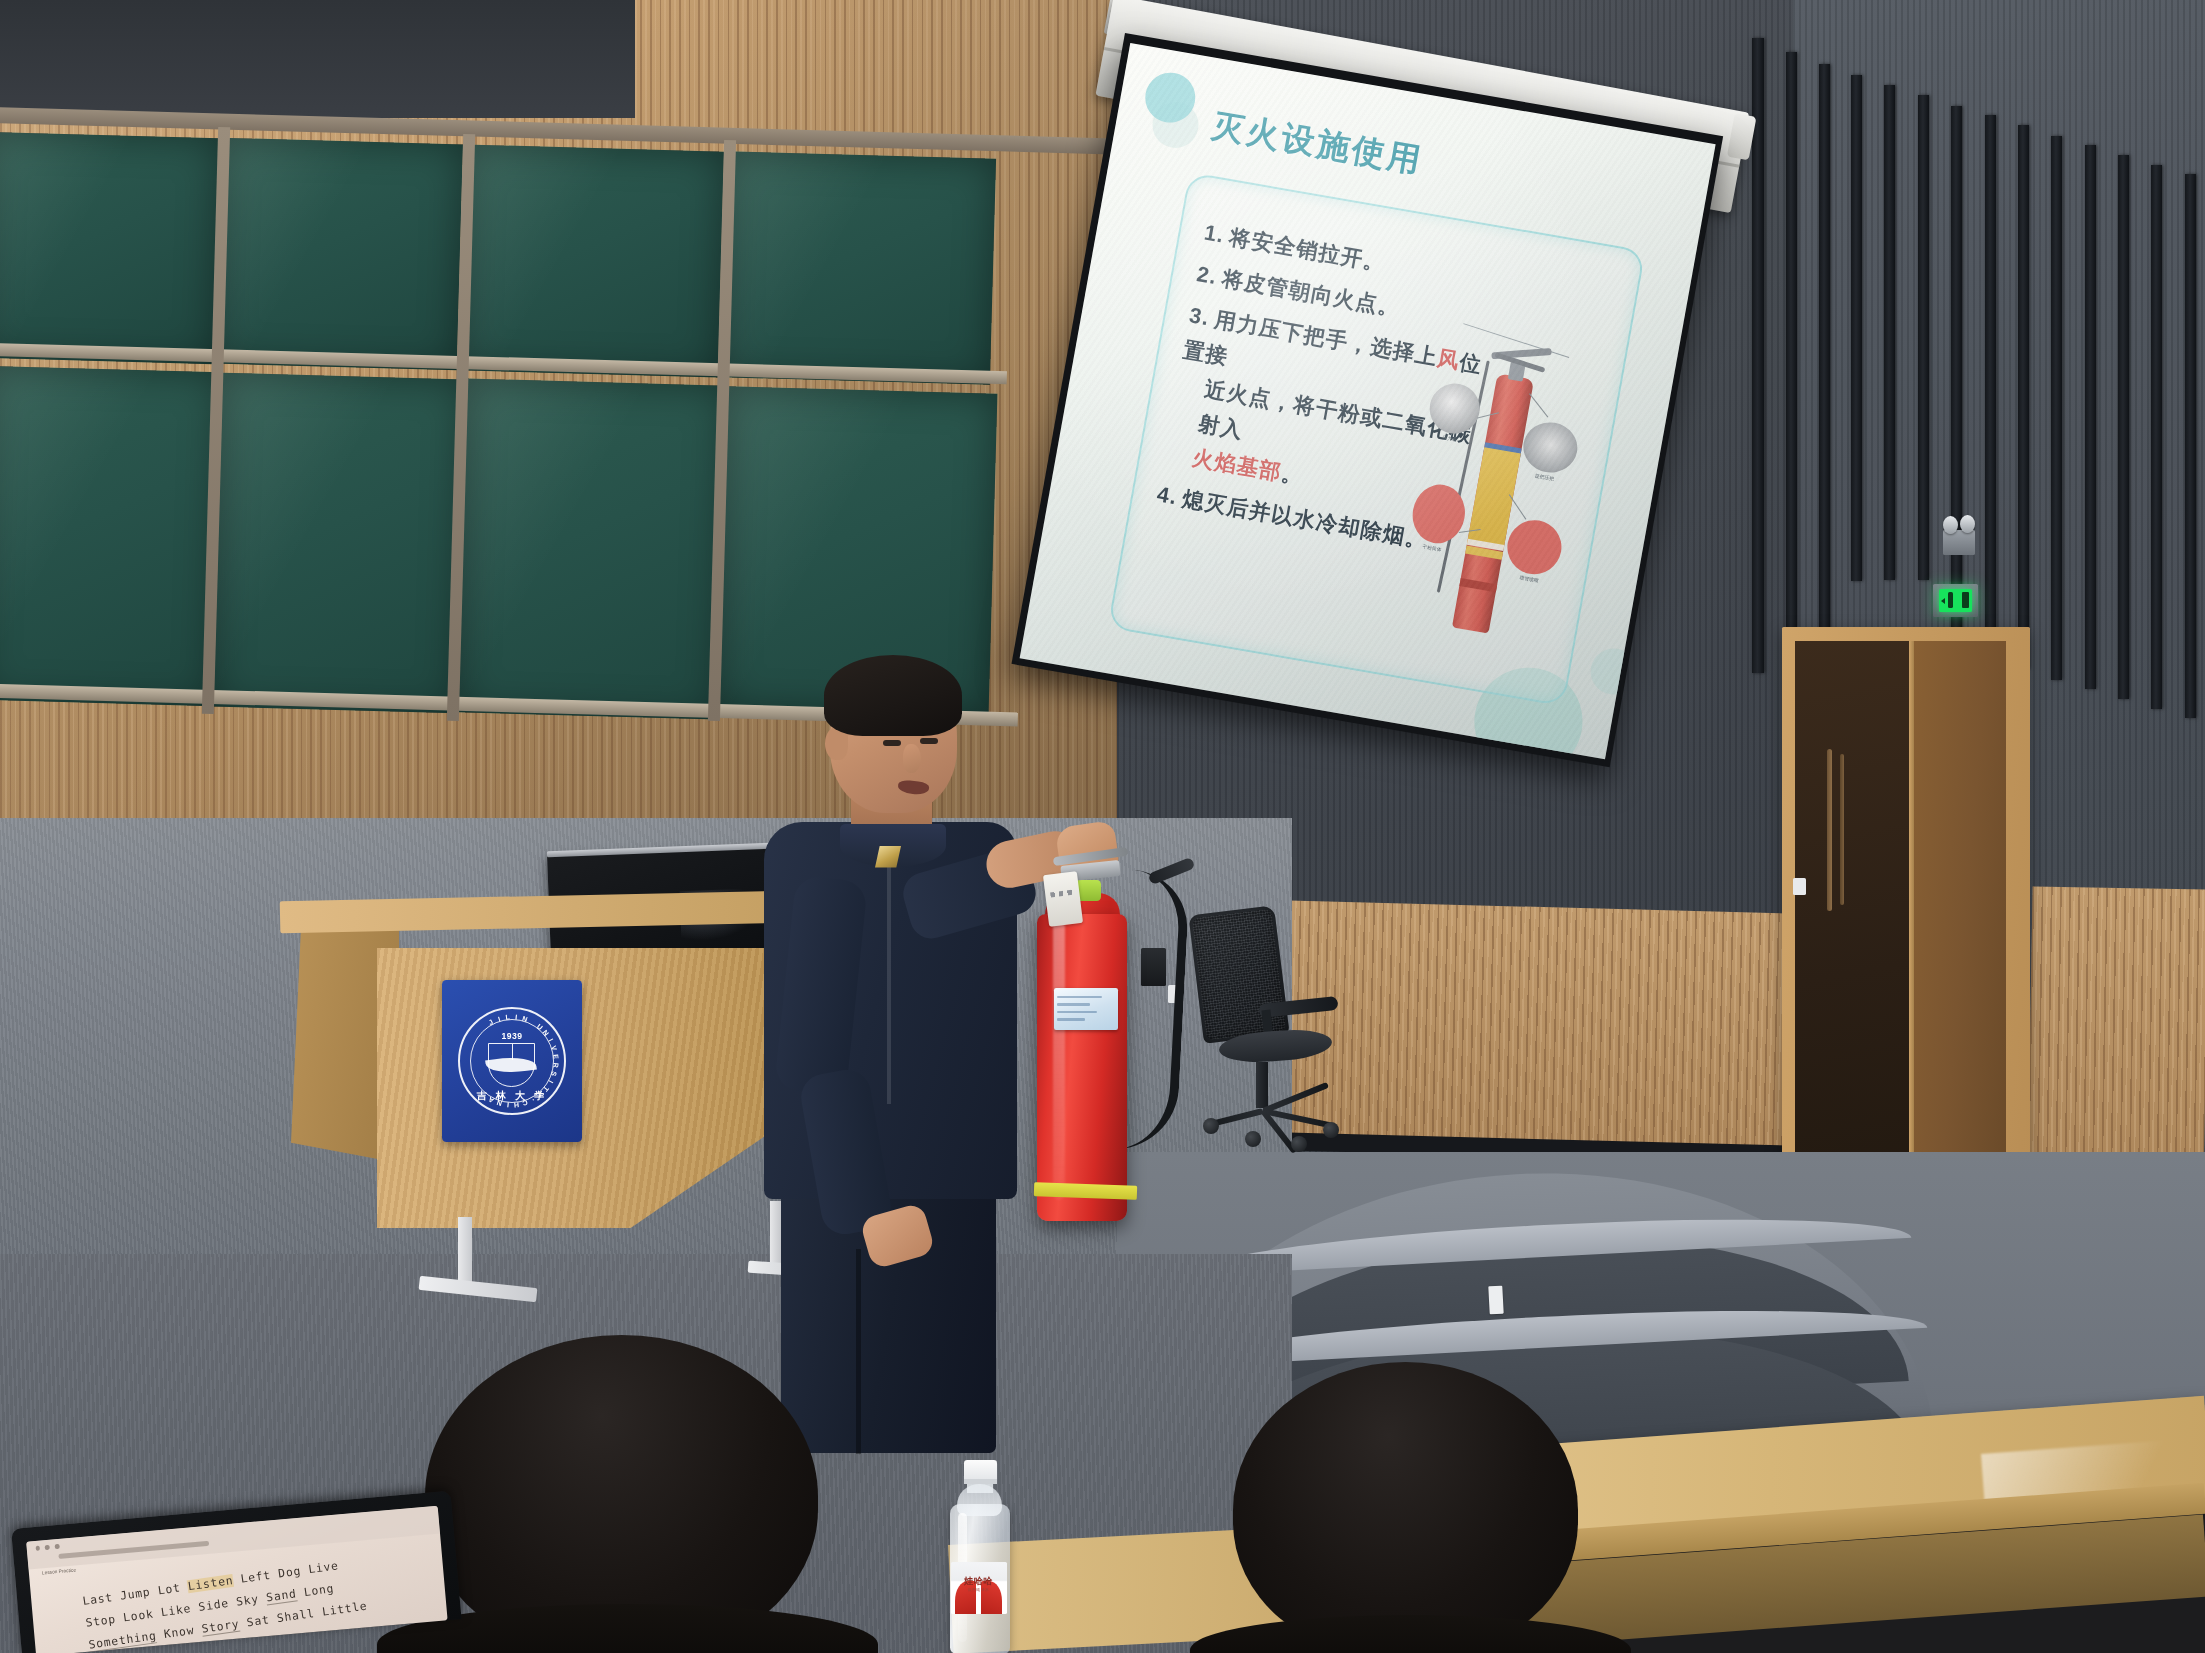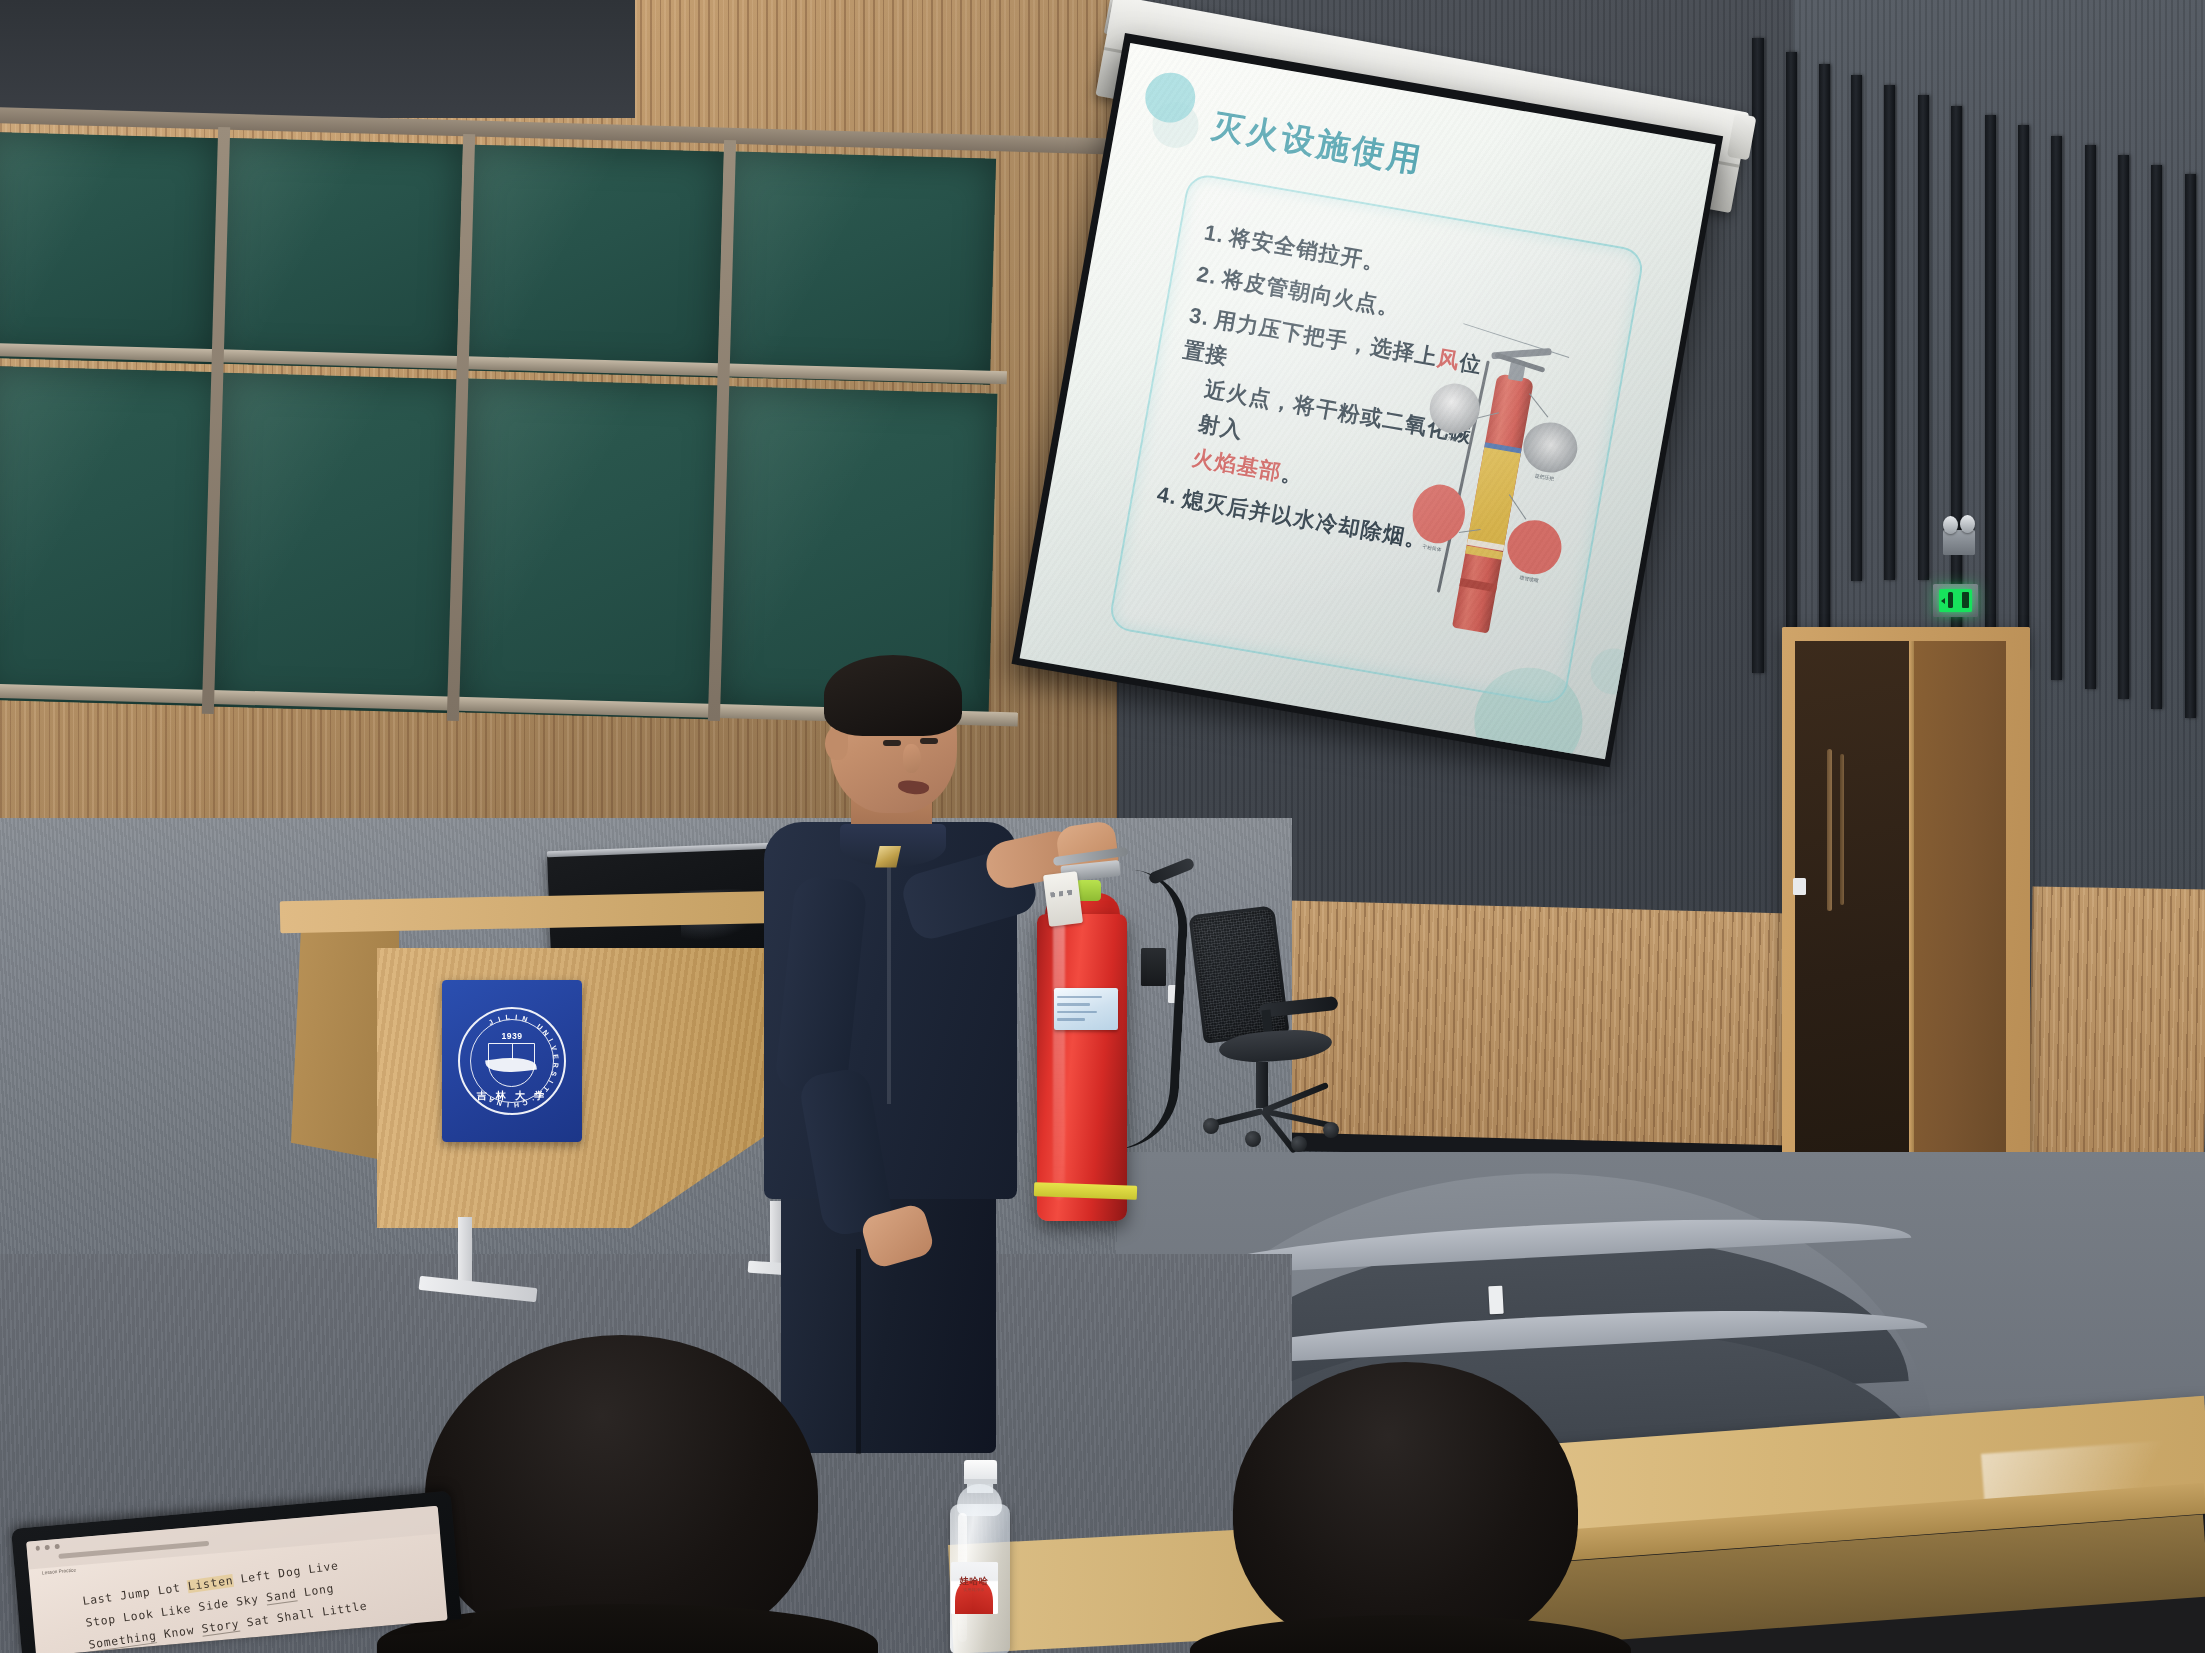--- a/index.html
+++ b/index.html
@@ -388,21 +388,21 @@
                  rgba(205,212,220,.72) 70%, rgba(178,186,196,.70) 100%);
       border-radius:9.7px 9.7px 6.5px 6.5px; box-shadow:0 3.2px 9.7px rgba(0,0,0,.3); }
   .btl-shoulder { position:absolute; left:14px; top:22.6px; width:45px; height:32px;
       background:linear-gradient(180deg, rgba(228,233,238,.7), rgba(240,244,248,.85));
       border-radius:21.5px 21.5px 8.6px 8.6px; }
   .btl-neck { position:absolute; left:24px; top:10.8px; width:26px; height:21.5px;
       background:rgba(236,240,244,.82); }
   .btl-cap { position:absolute; left:20.5px; top:-1.1px; width:33px; height:24px;
       background:linear-gradient(180deg,#fcfcfc,#dfe2e5); border-radius:3.2px; }
   .btl-cap-ring { position:absolute; left:20.5px; top:18.3px; width:33px; height:4.3px; background:#cfd3d7; }
-  .btl-label { position:absolute; left:7.5px; top:101px; width:47px; height:52px;
+  .btl-label { position:absolute; left:7.5px; top:101px; width:56px; height:52px;
       background:linear-gradient(180deg,#f3f4f6 0%,#eceef0 35%,#ffffff 38%, #ffffff 100%);
       border-radius:1.6px; overflow:hidden; }
   .btl-red-l { position:absolute; left:4.3px; bottom:0; width:21.5px; height:33px;
       background:linear-gradient(160deg,#e03b30,#b7211a); border-radius:60% 10% 0 0; }
   .btl-red-r { position:absolute; right:4.3px; bottom:0; width:21.5px; height:33px;
       background:linear-gradient(200deg,#e03b30,#b7211a); border-radius:10% 60% 0 0; }
   .btl-cn { position:absolute; left:0; right:0; top:13px; text-align:center;
       font-size:9.2px; font-weight:700; color:#8d2a22; letter-spacing:0.5px; }
   .btl-cn-sm { position:absolute; left:0; right:0; top:25px; text-align:center;
       font-size:3.8px; color:#9a4038; letter-spacing:0.5px; }

